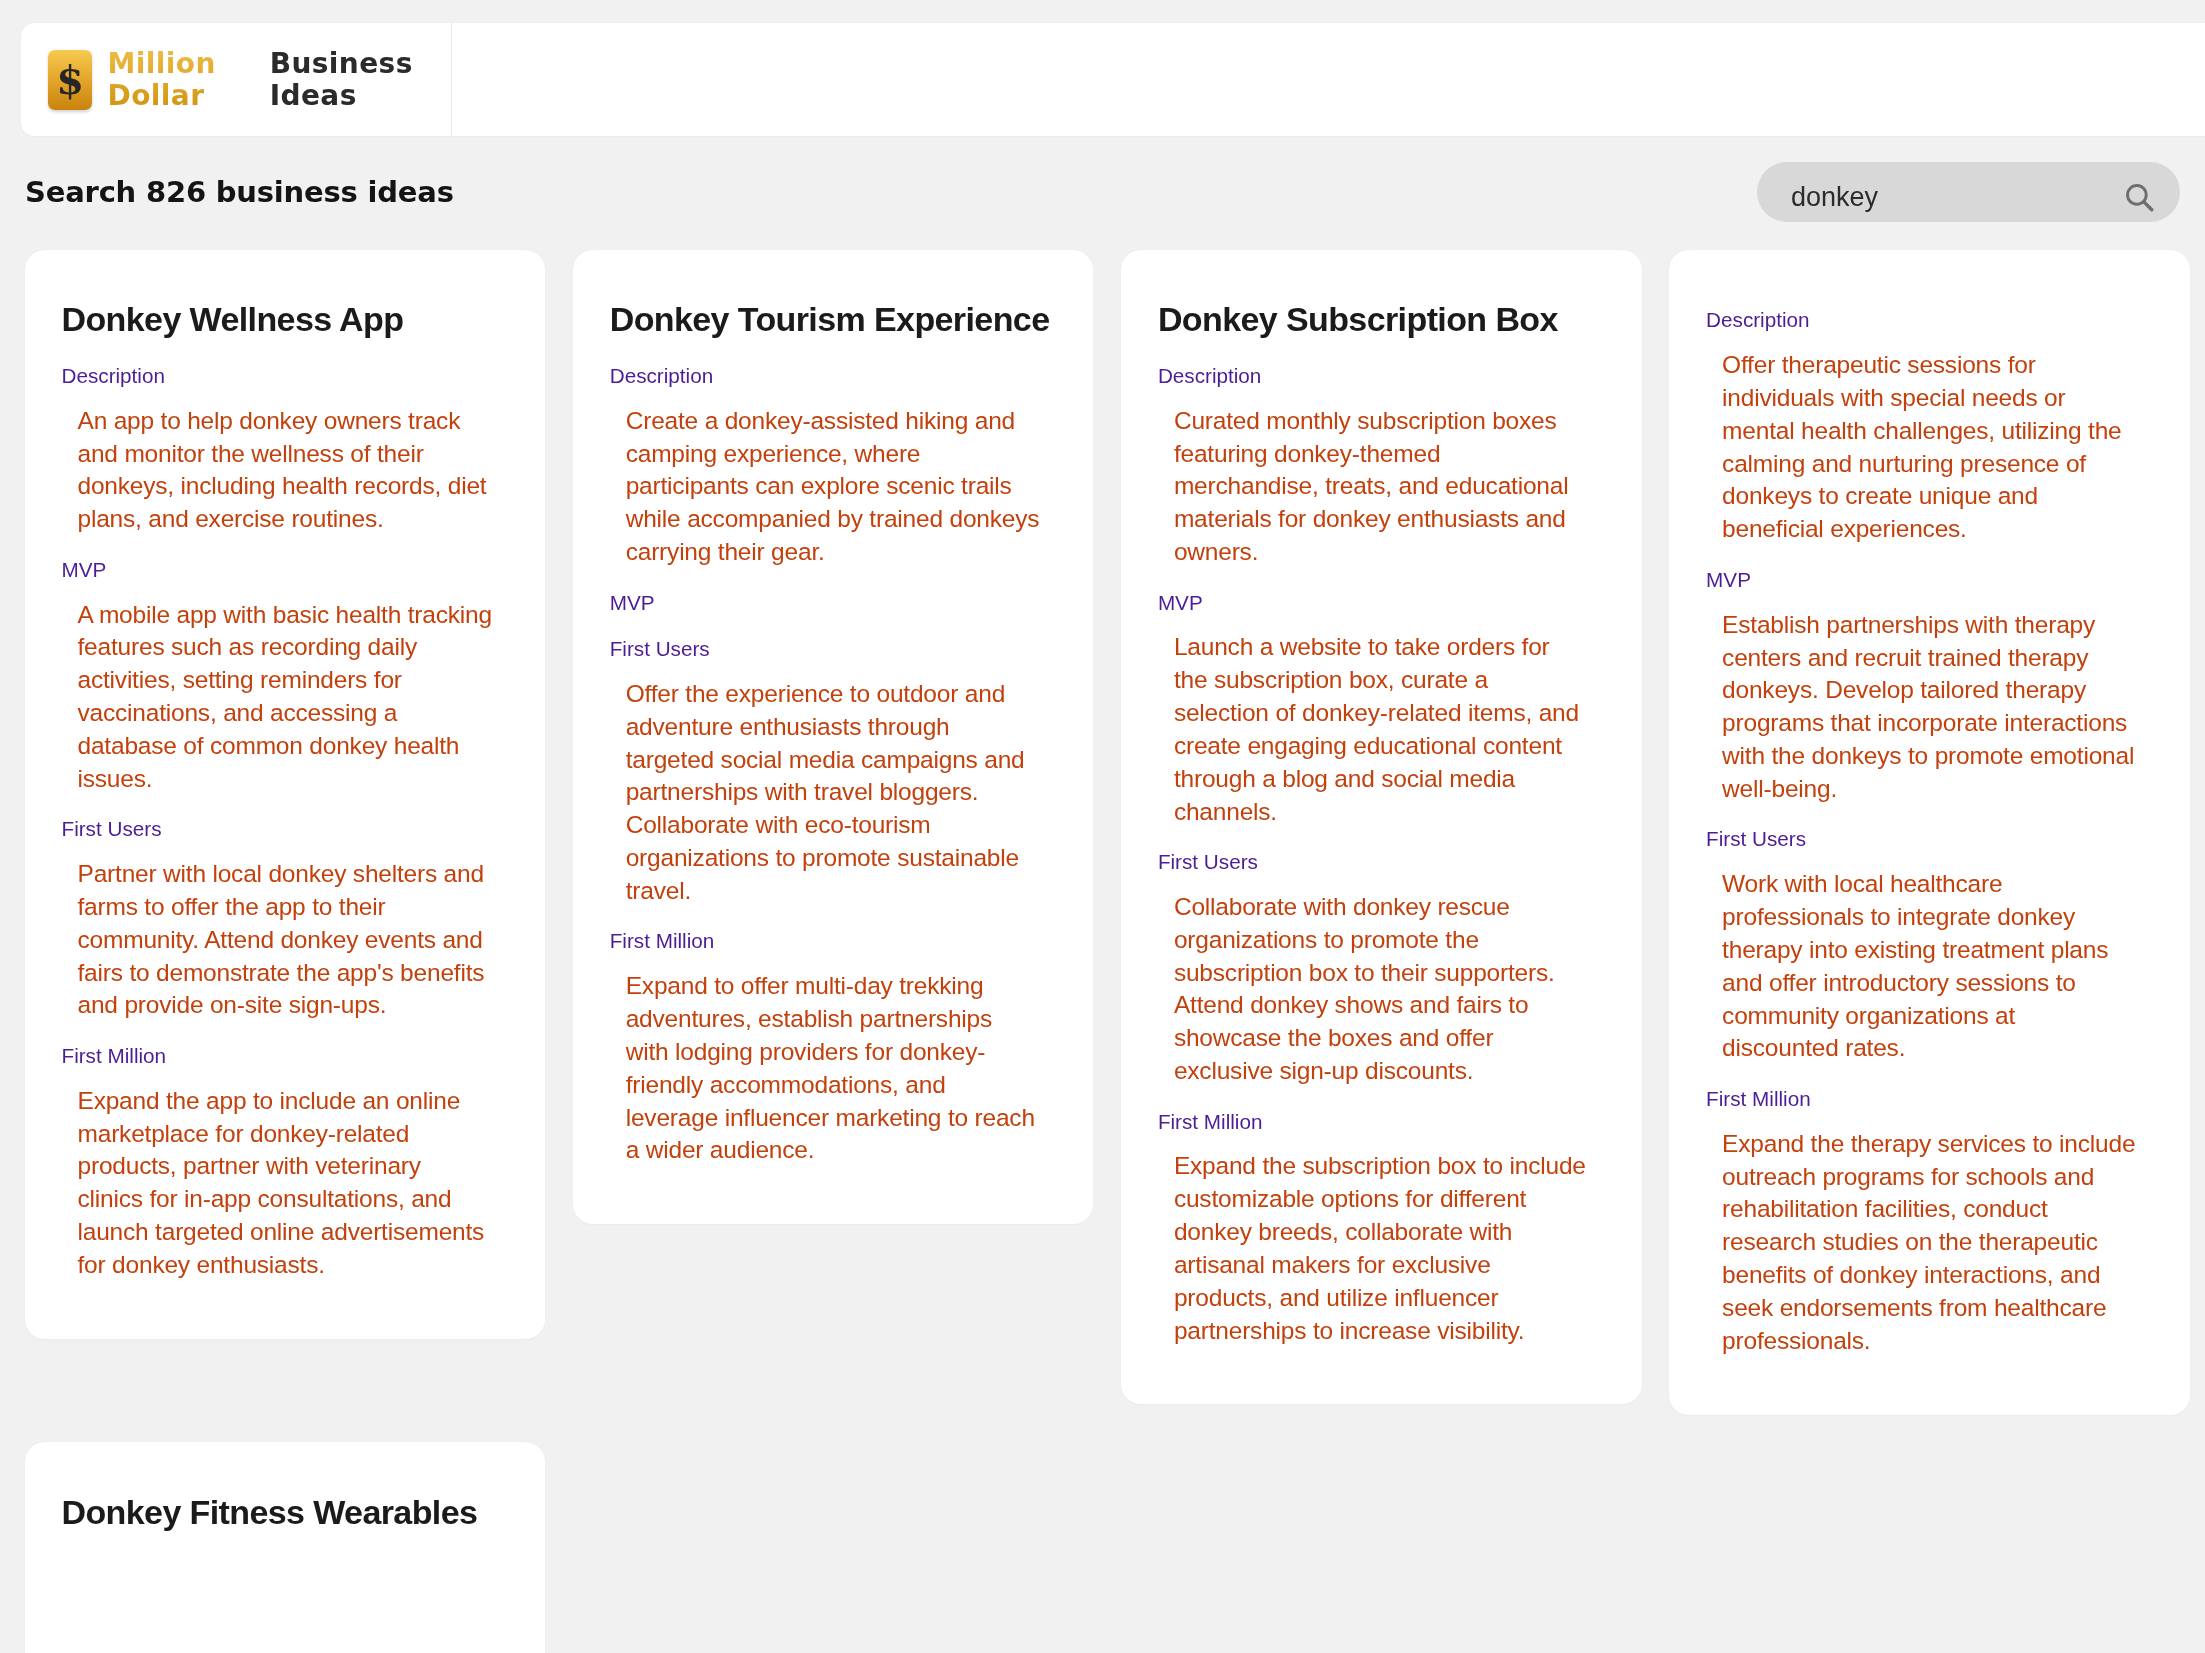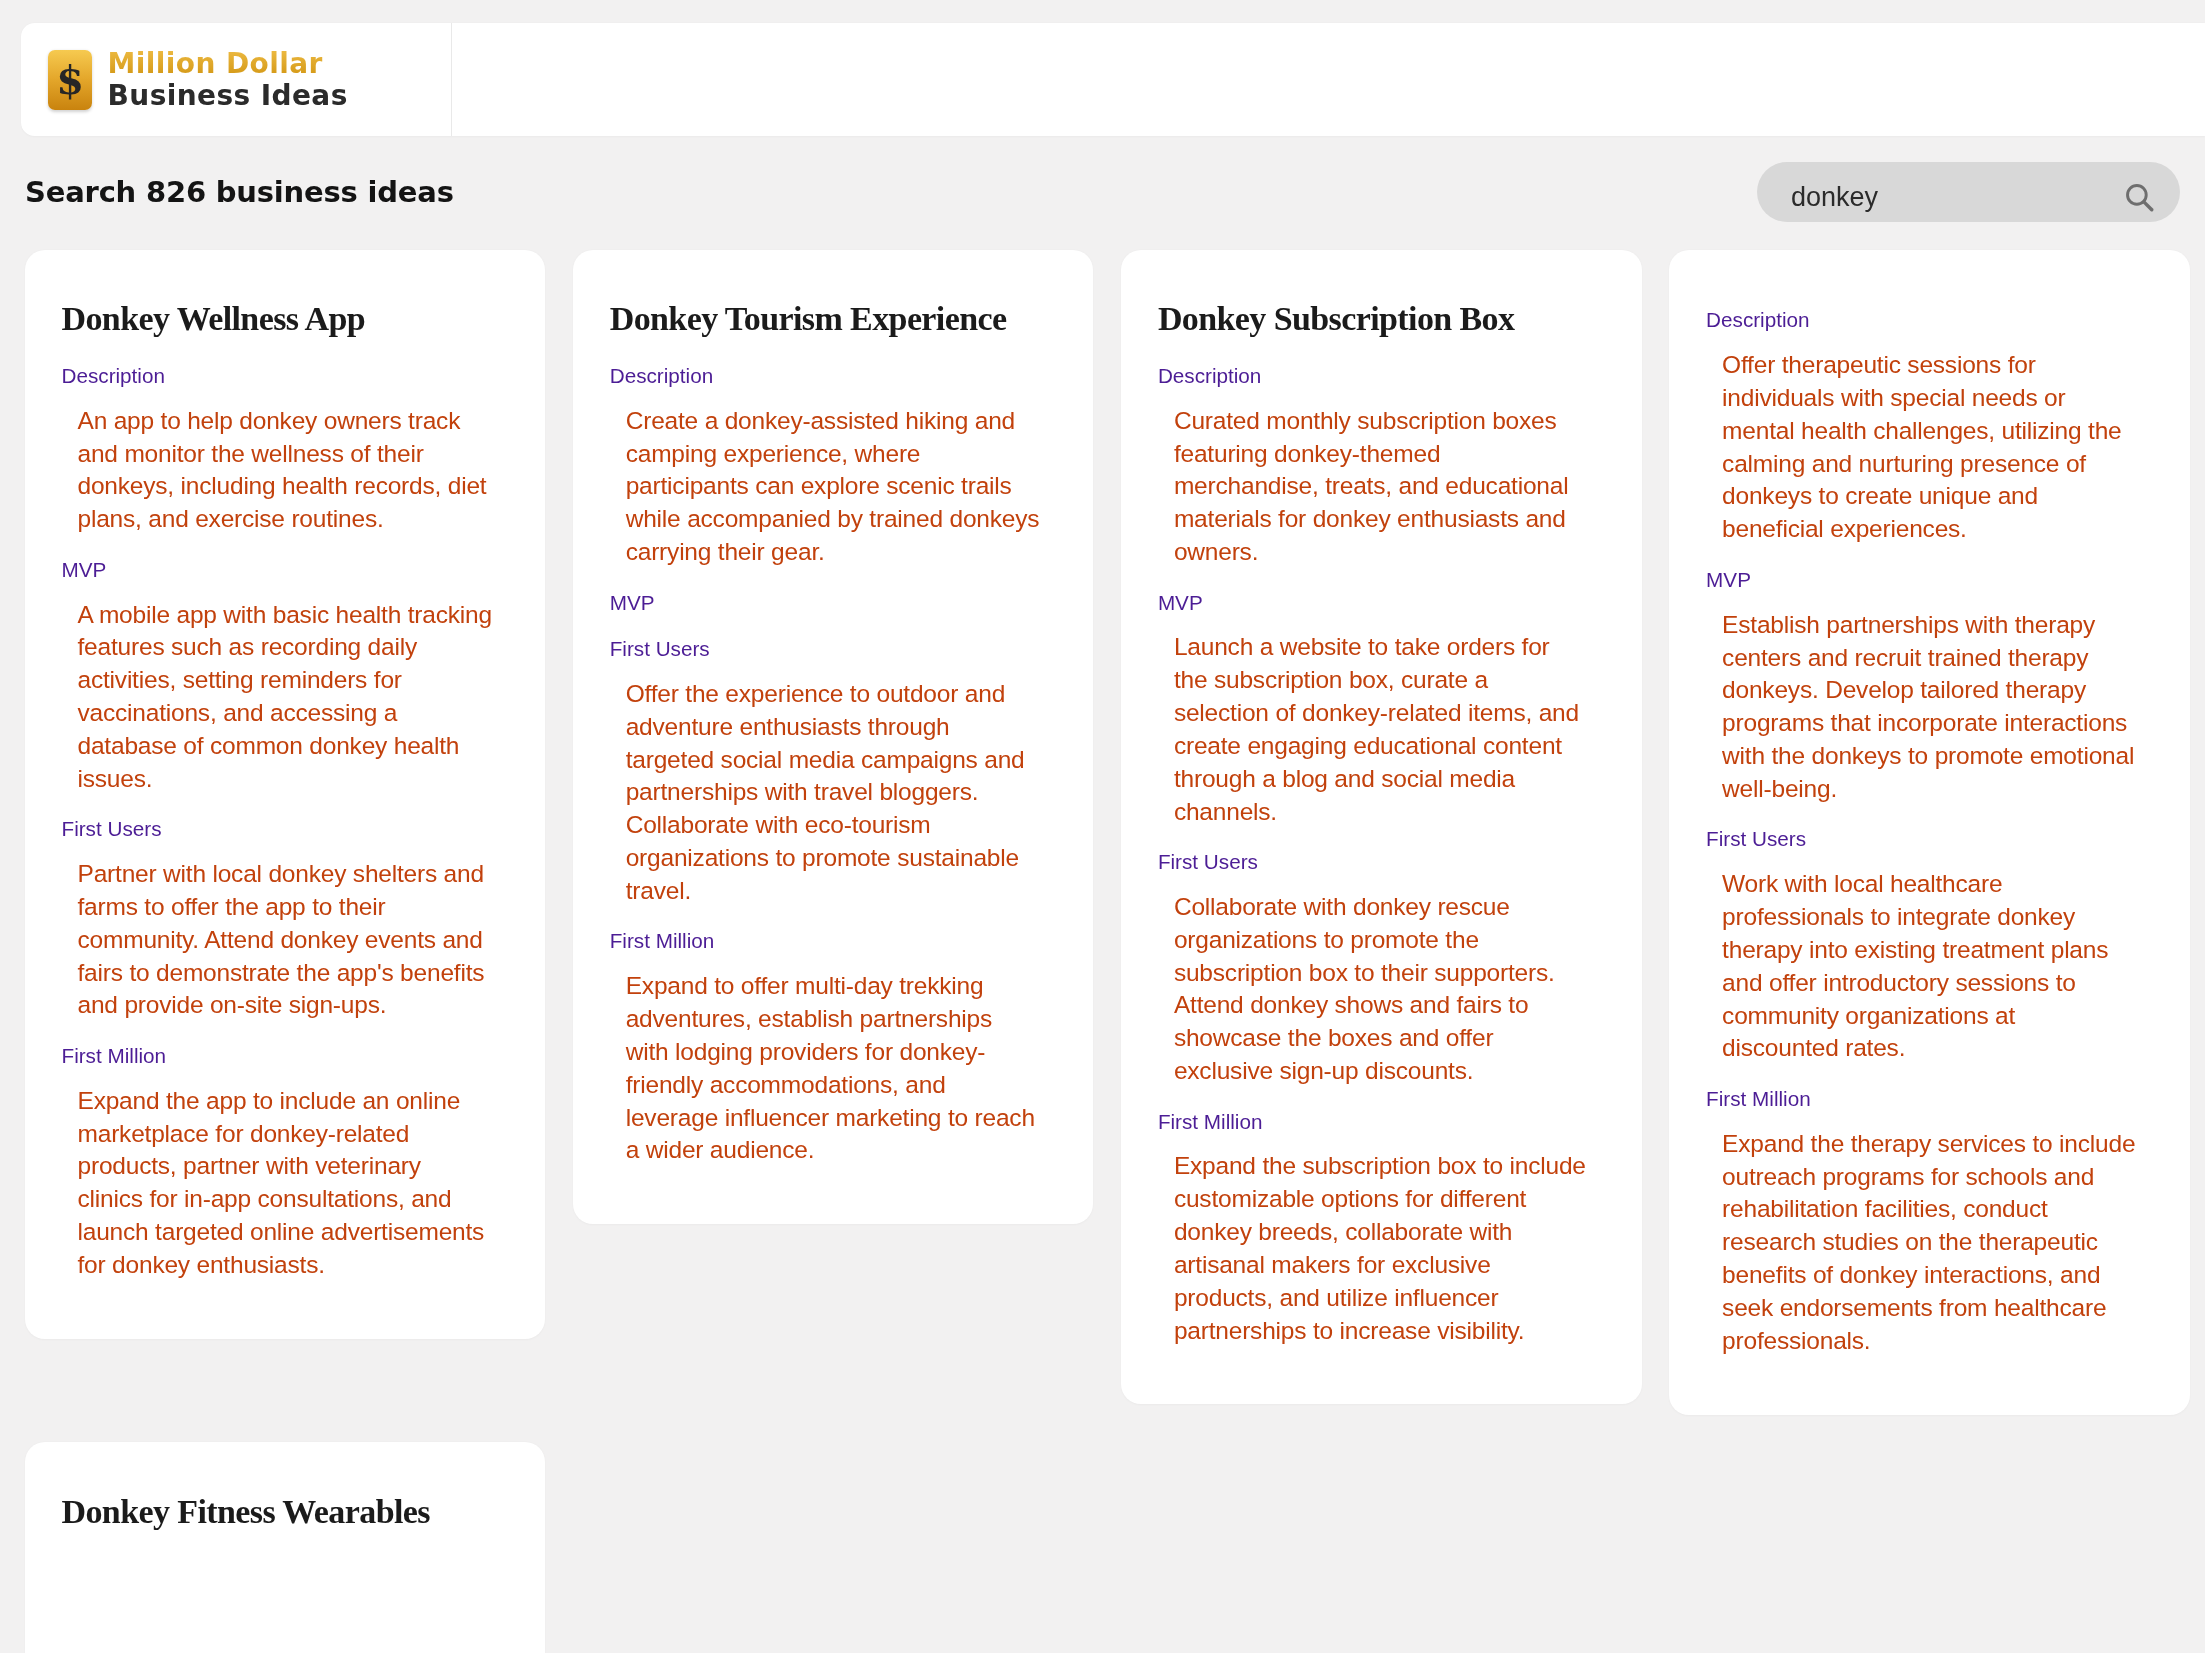--- a/index.html
+++ b/index.html
@@ -38,21 +38,21 @@
     box-shadow: 0 1.5px 3.1px rgba(0,0,0,0.18);
     flex: 0 0 auto;
   }
   .dollar-badge span {
     font-family: "DejaVu Serif", serif;
     font-weight: 700;
     font-size: 40px;
     color: #262626;
     line-height: 1;
   }
-  .logo-text { display: flex; flex-direction: column; line-height: 1.12; }
+  .logo-text { display: flex; flex-direction: row; line-height: 1.12; }
   .logo-line1 {
     font-family: "DejaVu Sans", sans-serif;
     font-weight: 700; font-size: 28px; letter-spacing: 0.4px;
     background: linear-gradient(180deg, #eebc45 0%, #d0930f 100%);
     -webkit-background-clip: text; background-clip: text;
     -webkit-text-fill-color: transparent; color: #d0930f;
   }
   .logo-line2 {
     font-family: "DejaVu Sans", sans-serif;
     font-weight: 700; font-size: 28px; letter-spacing: 0.4px;
@@ -96,21 +96,21 @@
     row-gap: 27.6px;
     align-items: start;
   }
   .card {
     background: #ffffff;
     border-radius: 20px;
     padding: 37px 37px 41px 37px;
     box-shadow: 0 0.8px 2.3px rgba(0,0,0,0.03);
   }
   .card-title {
-    font-family: Liberation Serif, serif;
+    font-family: Liberation Sans, sans-serif;
     font-weight: 700;
     font-size: 34px;
     line-height: 1.32;
     color: #1b1b1b;
     letter-spacing: -0.6px;
     margin: 10.7px 0 7.7px 0;
   }
   .sec-label {
     font-size: 20.7px;
     color: #4c1d95;

